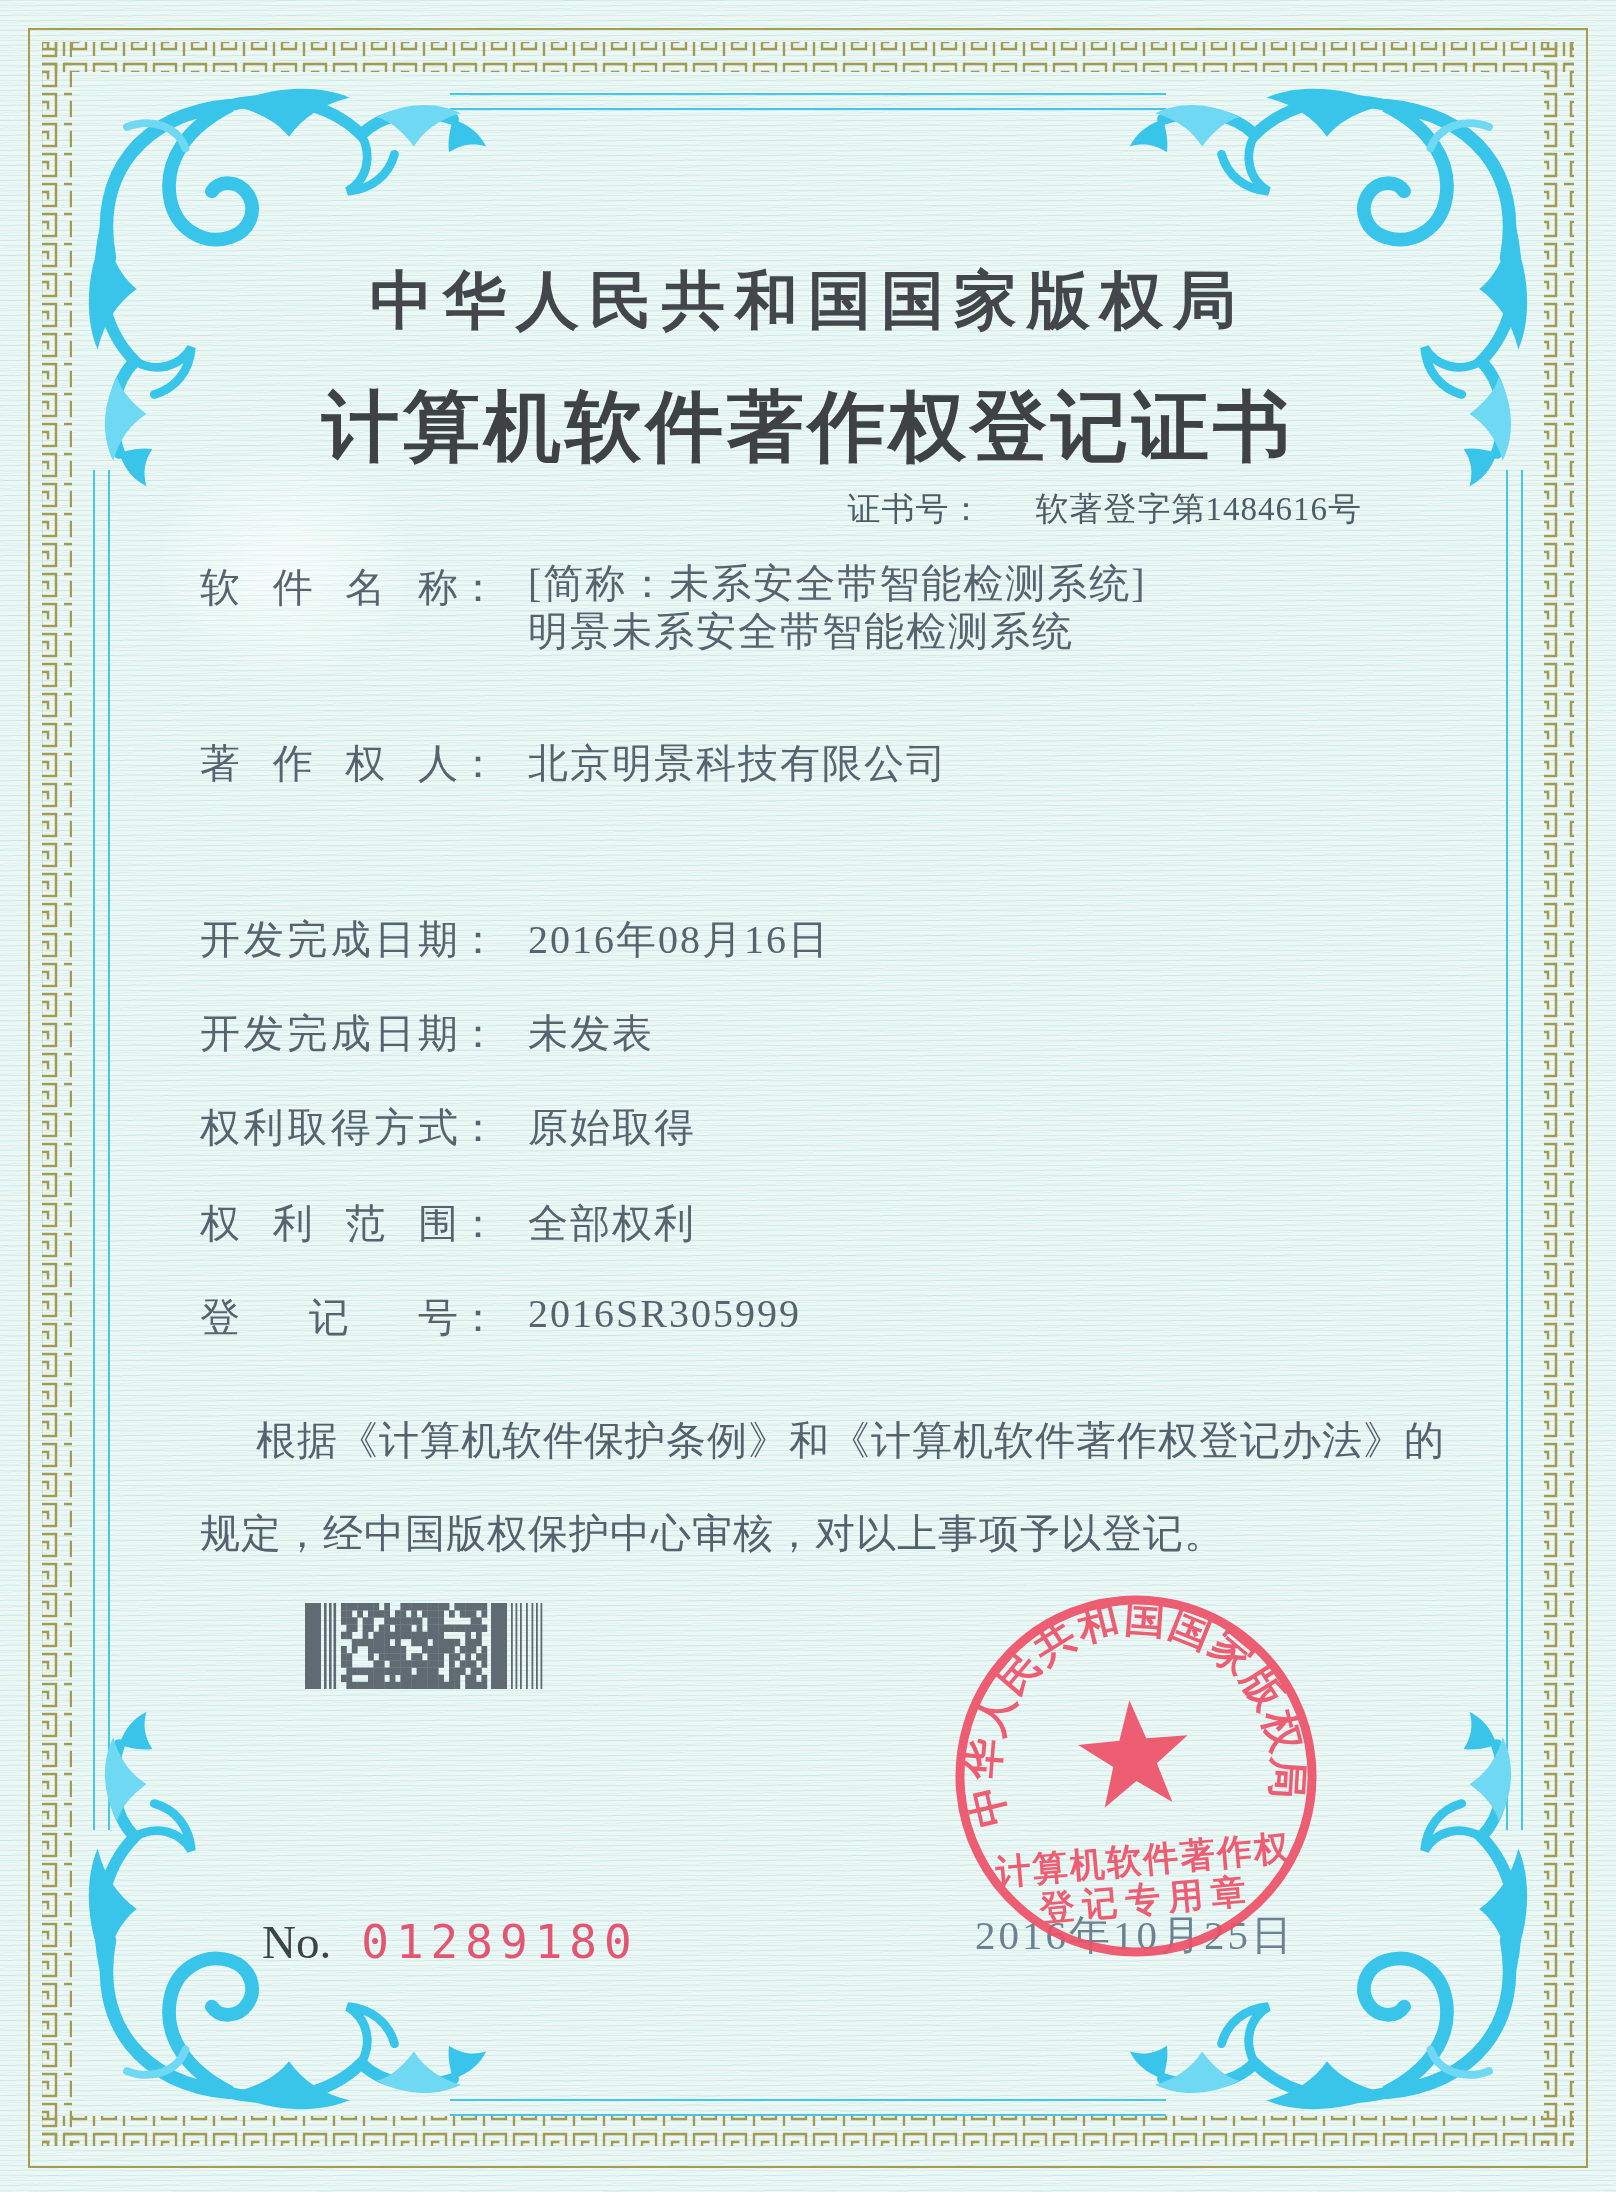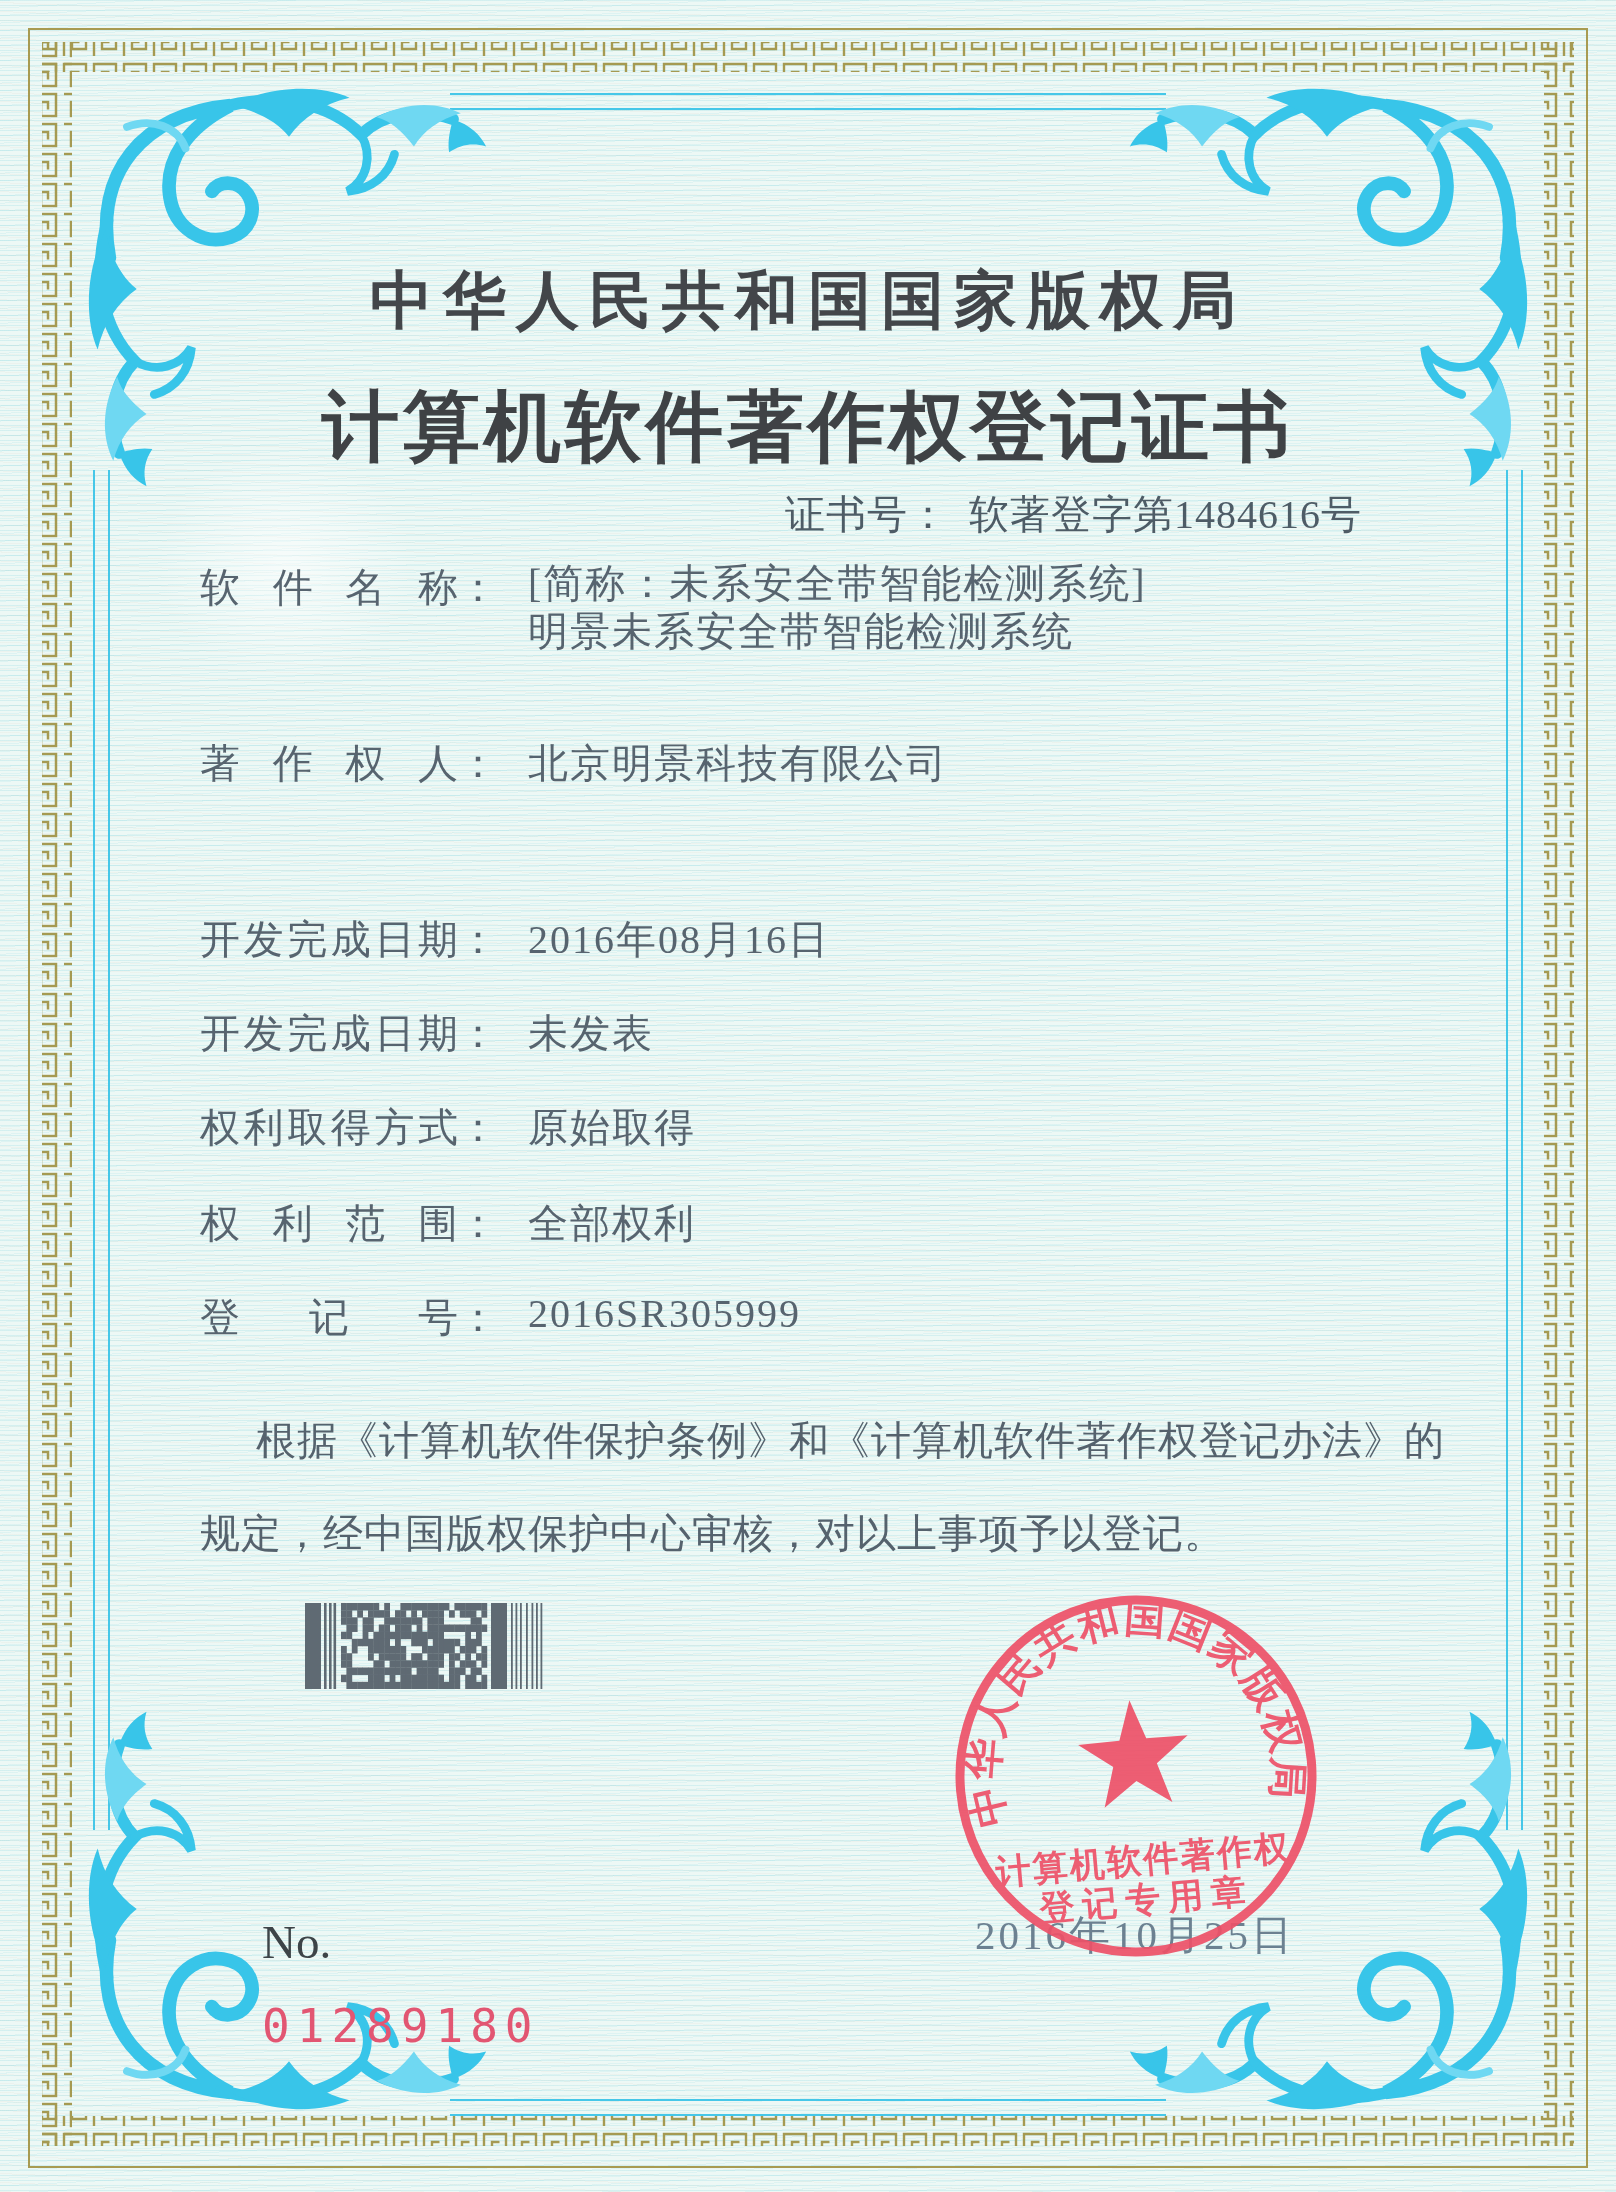--- a/index.html
+++ b/index.html
@@ -25,39 +25,39 @@
   .fl-bl{left:84px;bottom:78px;transform:scaleY(-1);}
   .fl-br{right:84px;bottom:78px;transform:scale(-1,-1);}
   
   .watermark{position:absolute;left:150px;top:440px;width:270px;height:250px;
     background:radial-gradient(ellipse at center, rgba(255,255,255,.55), rgba(255,255,255,0) 68%);}
   
   .authority{position:absolute;top:258px;left:0;right:0;text-align:center;
     font-size:63px;font-weight:700;letter-spacing:10px;color:#43464a;}
   .cert-title{position:absolute;top:376px;left:0;right:0;text-align:center;
     font-size:77px;font-weight:700;letter-spacing:4px;color:#3f4245;}
-  .cert-no{position:absolute;top:487px;right:254px;font-size:40px;color:#4e5c66;
-    display:flex;gap:20px;letter-spacing:1px;}
+  .cert-no{position:absolute;top:487px;right:254px;font-size:33px;color:#4e5c66;
+    display:flex;gap:52px;letter-spacing:1px;}
   
   .frow{position:absolute;left:200px;font-size:40px;color:#57646f;white-space:nowrap;}
   .flabel{display:inline-block;width:258px;text-align:justify;text-align-last:justify;
     text-justify:inter-character;vertical-align:top;}
   .fcolon{display:inline-block;vertical-align:top;}
   .fvalue{display:inline-block;margin-left:20px;letter-spacing:2px;vertical-align:top;}
   .fvalue .vline{line-height:48px;}
   
   .stmt{position:absolute;font-size:40px;color:#55626d;letter-spacing:1px;white-space:nowrap;text-align:right;}
   
   .barcode{position:absolute;left:305px;top:1603px;width:242px;height:86px;}
   
   .seal{position:absolute;left:948px;top:1588px;width:376px;height:376px;opacity:.92;z-index:3;}
   .seal-date{position:absolute;left:975px;top:1908px;font-size:41px;color:#6c8191;
     letter-spacing:3px;z-index:2;}
   
-  .serial{position:absolute;left:262px;top:1915px;display:flex;align-items:flex-start;gap:30px;flex-direction:column;}
+  .serial{position:absolute;left:262px;top:1915px;display:flex;align-items:center;gap:30px;}
   .serial .prefix{font-size:47px;color:#3d4448;font-family:"Liberation Serif",serif;}
   .serial .num{font-size:46px;color:#e25672;font-family:"DejaVu Sans Mono",monospace;
     letter-spacing:7px;font-weight:400;}
 </style>
 </head>
 <body>
 
 <div class="page">
 
   <svg width="0" height="0" style="position:absolute">

